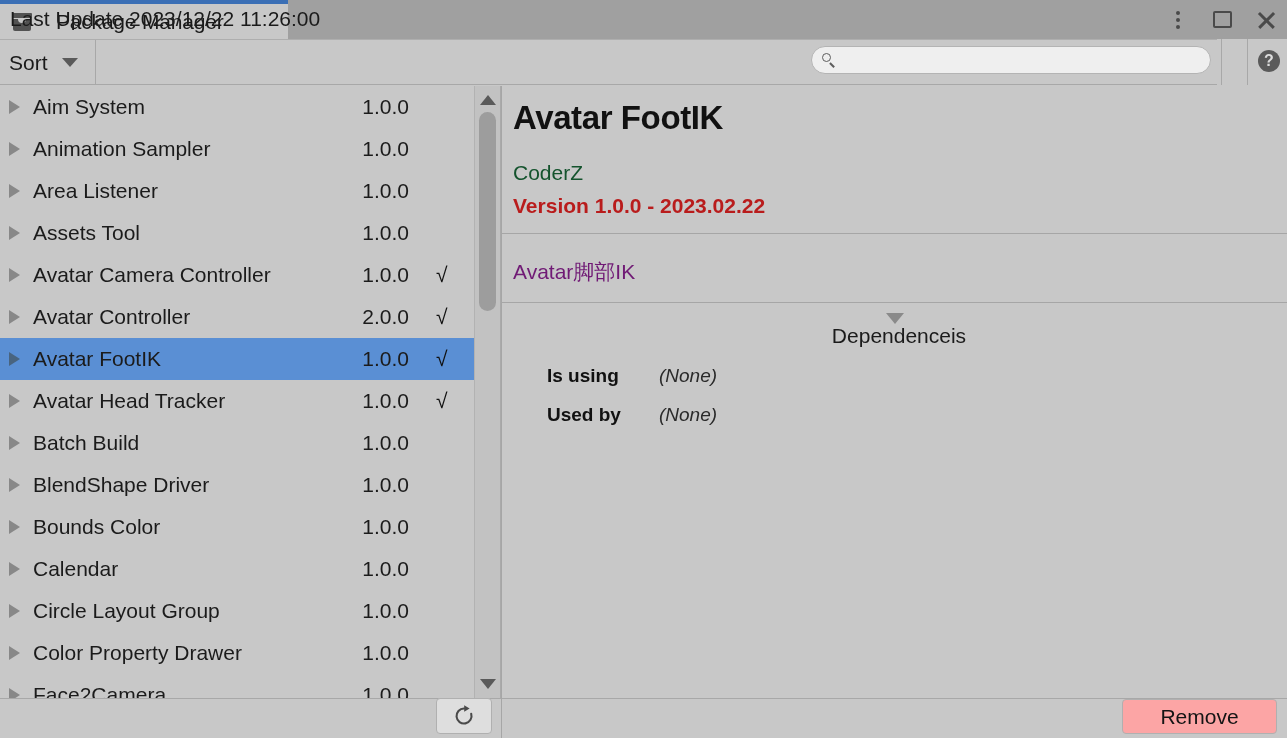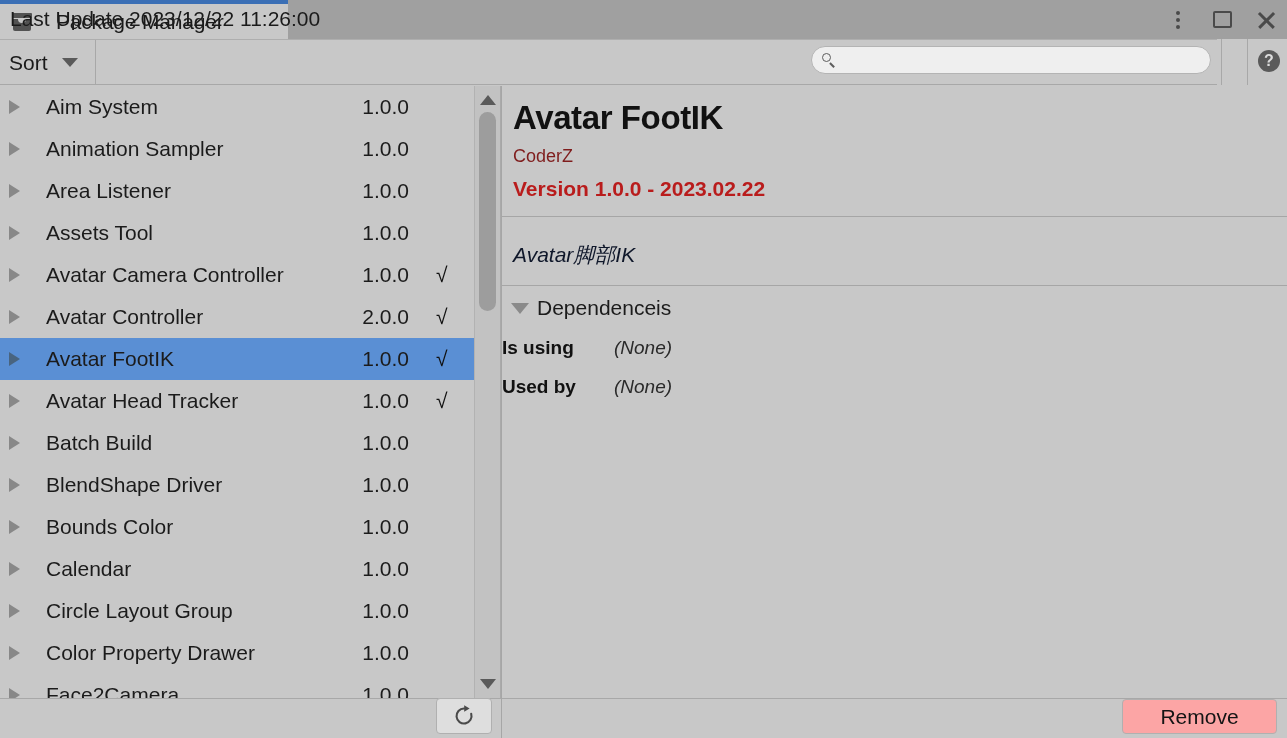--- a/index.html
+++ b/index.html
@@ -220,21 +220,21 @@
   .pkg-arrow {
     margin-left: 9px;
     width: 0; height: 0;
     border-top: 7px solid transparent;
     border-bottom: 7px solid transparent;
     border-left: 11px solid #888888;
     flex: none;
   }
   .pkg-row.selected .pkg-arrow { border-left-color: #49647f; }
   .pkg-name {
-    margin-left: 26px;
+    margin-left: 13px;
     font-size: 21px;
     color: #1b1b1b;
     white-space: nowrap;
   }
   .pkg-version {
     position: absolute;
     left: 291px;
     width: 118px;
     text-align: right;
     font-size: 21px;
@@ -291,69 +291,70 @@
   }
   .detail-head { padding: 12px 0 0 11px; }
   .detail-title {
     font-size: 33px;
     font-weight: bold;
     color: #111;
     letter-spacing: -0.4px;
     line-height: 40px;
   }
   .detail-author {
-    font-size: 18px;
-    color: #7f1d1d;
-    margin-top: 5px;
+    font-size: 21px;
+    color: #14532d;
+    margin-top: 22px;
     line-height: 26px;
   }
   .detail-version {
     font-size: 21px;
     font-weight: bold;
     color: #b91c1c;
     margin-top: 7px;
     line-height: 26px;
   }
   .hr {
     height: 1px;
     background: #a6a6a6;
     width: 785px;
   }
   .hr-top { margin-top: 14px; }
   .detail-desc {
     font-size: 21px;
-    color: #0f172a;
+    color: #701a75;
     padding: 24px 12px 0 11px;
     height: 68px;
     box-sizing: border-box;
-    font-style: italic;
   }
   .deps {
     padding-top: 10px;
   }
   .deps-head {
     display: flex; align-items: center;
     padding-left: 9px;
     cursor: default;
+    flex-direction: column;
   }
   .caret-open {
     width: 0; height: 0;
     border-left: 9px solid transparent;
     border-right: 9px solid transparent;
     border-top: 11px solid #8a8a8a;
     margin-right: 8px;
   }
   .deps-title {
     font-size: 21px;
     color: #1b1b1b;
   }
   .dep-row {
     display: flex;
     align-items: flex-end;
     margin-top: 17px;
+    padding-left: 45px;
   }
   .dep-key {
     width: 112px;
     font-size: 19px;
     font-weight: bold;
     color: #111;
   }
   .dep-val {
     font-size: 19px;
     font-style: italic;

